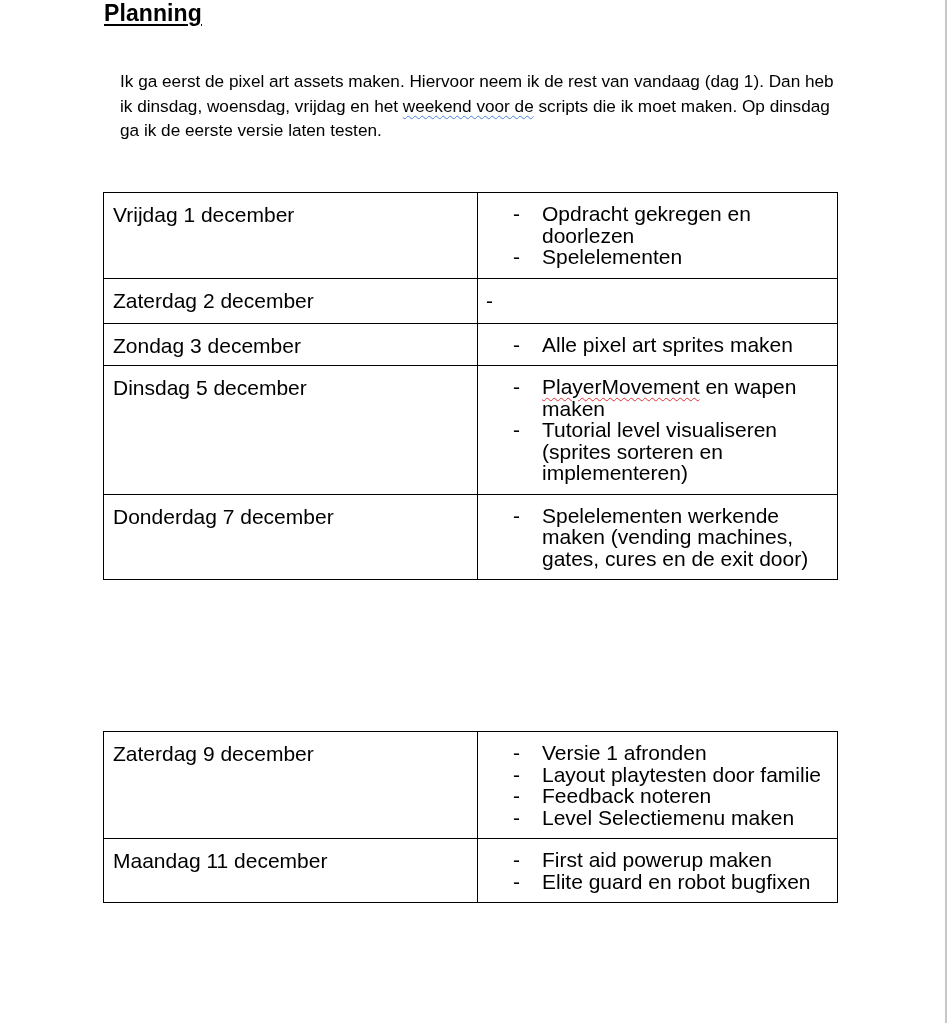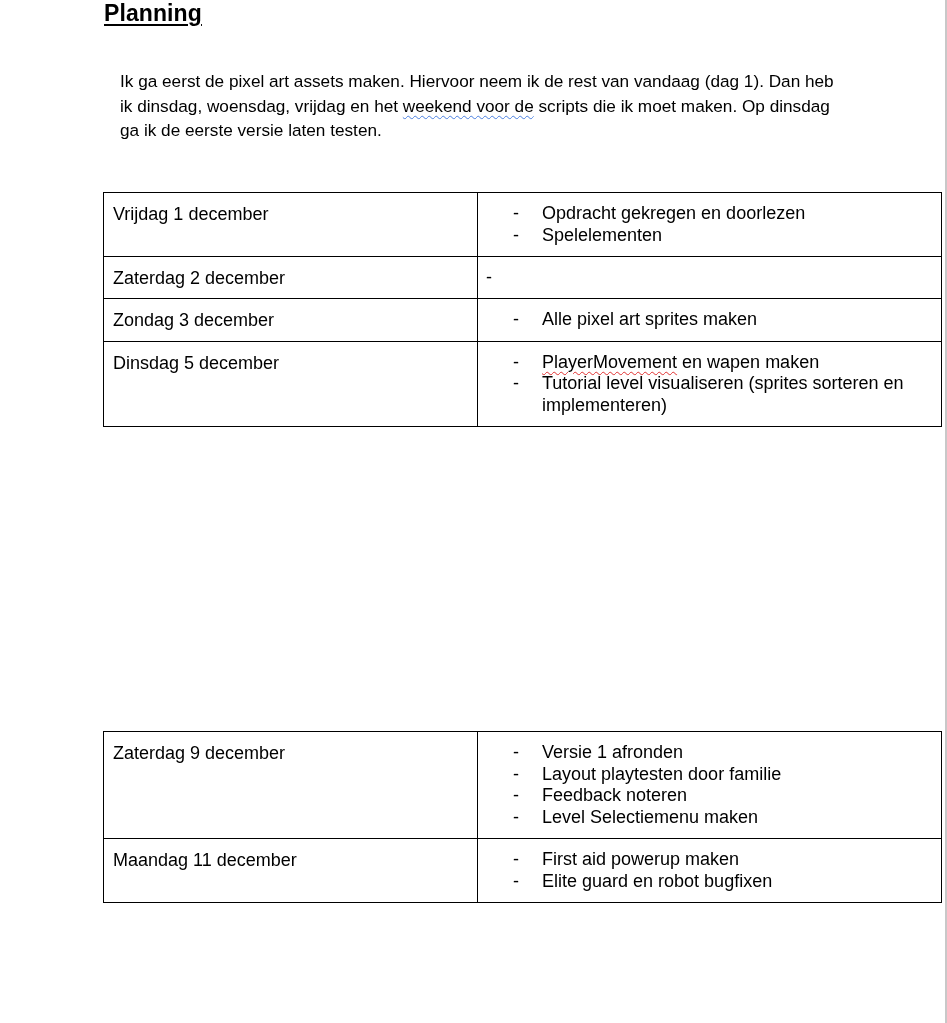--- a/index.html
+++ b/index.html
@@ -13,22 +13,22 @@
     font-size:23px; font-weight:bold; text-decoration:underline; text-underline-offset:3px;
     letter-spacing:0.1px;
   }
   .intro {
     position:absolute; left:120px; top:69px; width:720px; margin:0;
     font-size:17.2px; line-height:24.5px;
   }
   .squiggle-blue { text-decoration:underline wavy #4a7fe0; text-decoration-thickness:1px; text-underline-offset:3px; }
   .squiggle-red { text-decoration:underline wavy #e03030; text-decoration-thickness:1px; text-underline-offset:3px; }
   table.plan {
-    position:absolute; left:103px; border-collapse:collapse; table-layout:fixed; width:839px;
-    font-size:18px;
+    position:absolute; left:103px; border-collapse:collapse; table-layout:fixed; width:735px;
+    font-size:21px;
     border-radius:18px;
   }
   table.plan td {
     border:1px solid #000; vertical-align:top; padding:0;
   }
   td.day { width:364px; padding:11px 0 0 9px !important; line-height:21px; }
   td.tasks { padding:10px 6px 10px 0 !important; }
   td.tasks.plain { padding:10px 0 10px 8px !important; }
   ul.task-list { list-style:none; margin:0; padding:0; }
   ul.task-list li { position:relative; padding-left:64px; line-height:21.5px; }
@@ -70,20 +70,28 @@
       </tr>
       <tr>
         <td class="day">Dinsdag 5 december</td>
         <td class="tasks">
           <ul class="task-list">
             <li><span class="dash">-</span><span class="squiggle-red">PlayerMovement</span><span> en wapen maken</span></li>
             <li><span class="dash">-</span><span>Tutorial level visualiseren (sprites sorteren en implementeren)</span></li>
           </ul>
         </td>
       </tr>
+      <tr>
+        <td class="day">Donderdag 7 december</td>
+        <td class="tasks">
+          <ul class="task-list">
+            <li><span class="dash">-</span><span>Spelelementen werkende maken (vending machines, gates, cures en de exit door)</span></li>
+          </ul>
+        </td>
+      </tr>
     </tbody>
   </table>
 <table class="plan" id="table2">
     <tbody>
       <tr>
         <td class="day">Zaterdag 9 december</td>
         <td class="tasks">
           <ul class="task-list">
             <li><span class="dash">-</span><span>Versie 1 afronden</span></li>
             <li><span class="dash">-</span><span>Layout playtesten door familie</span></li>

